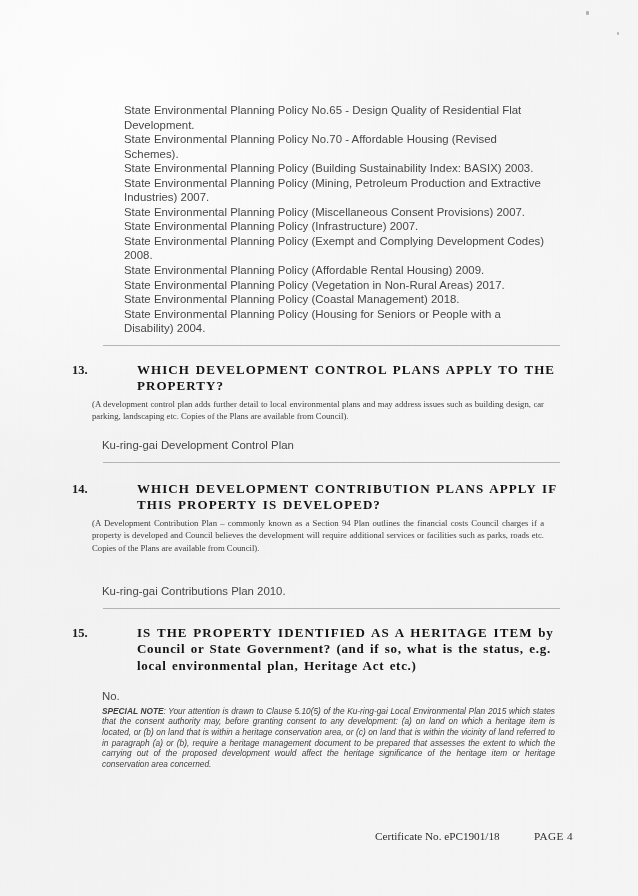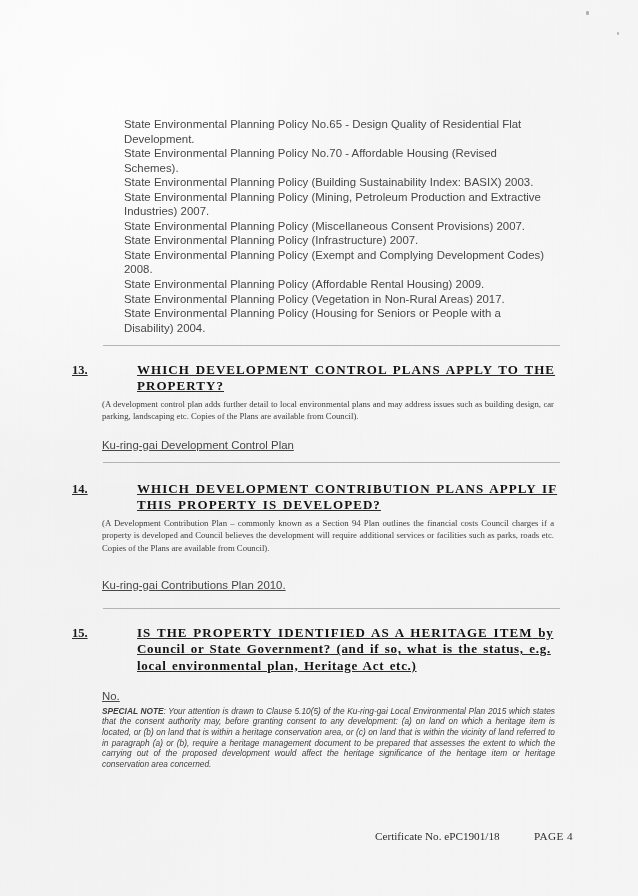--- a/index.html
+++ b/index.html
@@ -51,21 +51,21 @@
   #content {
     position: absolute;
     inset: 0;
     color: #2b2b2b;
   }
 
   
   .sepp-list {
     position: absolute;
     left: 124px;
-    top: 117px;
+    top: 103px;
     width: 428px;
     font-size: 11.4px;
     line-height: 14.55px;
     color: #474747;
     letter-spacing: 0.02px;
   }
   .sepp-list p {
     margin: 0;
   }
 
@@ -81,21 +81,20 @@
 
   
   .q {
     position: absolute;
     left: 72px;
     width: 498px;
   }
   .q-head {
     display: flex;
     align-items: flex-start;
-    text-decoration: underline;
   }
   .q-num {
     width: 30px;
     flex: 0 0 30px;
     font-family: "Liberation Serif", serif;
     font-weight: bold;
     font-size: 12.5px;
     line-height: 16.4px;
     color: #1d1d1d;
   }
@@ -107,36 +106,35 @@
     line-height: 16.4px;
     letter-spacing: 1.05px;
     color: #141414;
     word-spacing: 1.5px;
     margin-left: 35px;
   }
   .q-title .mixed {
     letter-spacing: 0.7px;
   }
   .q-note {
-    margin-left: 30px;
+    margin-left: 20px;
     margin-top: 3px;
     font-family: "Liberation Serif", serif;
     font-size: 8.7px;
     line-height: 12.6px;
     color: #3c3c3c;
     text-align: justify;
     width: 452px;
   }
   .q-answer {
     margin-left: 30px;
     font-family: "Liberation Sans", sans-serif;
     font-size: 11.4px;
     line-height: 14.6px;
     color: #474747;
-    text-decoration: underline;
   }
   .q-answer p { margin: 0; }
 
   
   .special-note {
     margin-left: 30px;
     margin-top: 2px;
     width: 453px;
     font-family: "Liberation Sans", sans-serif;
     font-style: italic;
@@ -188,20 +186,21 @@
     <div class="sepp-list">
       <p>State Environmental Planning Policy No.65 - Design Quality of Residential Flat Development.</p>
       <p>State Environmental Planning Policy No.70 - Affordable Housing (Revised Schemes).</p>
       <p>State Environmental Planning Policy (Building Sustainability Index: BASIX) 2003.</p>
       <p>State Environmental Planning Policy (Mining, Petroleum Production and Extractive Industries) 2007.</p>
       <p>State Environmental Planning Policy (Miscellaneous Consent Provisions) 2007.</p>
       <p>State Environmental Planning Policy (Infrastructure) 2007.</p>
       <p>State Environmental Planning Policy (Exempt and Complying Development Codes) 2008.</p>
       <p>State Environmental Planning Policy (Affordable Rental Housing) 2009.</p>
       <p>State Environmental Planning Policy (Vegetation in Non-Rural Areas) 2017.</p>
+      <p>State Environmental Planning Policy (Coastal Management) 2018.</p>
       <p>State Environmental Planning Policy (Housing for Seniors or People with a Disability) 2004.</p>
     </div>
 
     <div class="sep" style="top:345px;"></div>
 
     <div class="q" style="top:362px;">
       <div class="q-head">
         <div class="q-num">13.</div>
         <div class="q-title">WHICH DEVELOPMENT CONTROL PLANS APPLY TO THE PROPERTY?</div>
       </div>
@@ -212,21 +211,21 @@
     </div>
 
     <div class="sep" style="top:462px;"></div>
 
     <div class="q" style="top:481px;">
       <div class="q-head">
         <div class="q-num">14.</div>
         <div class="q-title">WHICH DEVELOPMENT CONTRIBUTION PLANS APPLY IF THIS PROPERTY IS DEVELOPED?</div>
       </div>
       <div class="q-note">(A Development Contribution Plan – commonly known as a Section 94 Plan outlines the financial costs Council charges if a property is developed and Council believes the development will require additional services or facilities such as parks, roads etc. Copies of the Plans are available from Council).</div>
-      <div class="q-answer" style="margin-top:23px;">
+      <div class="q-answer" style="margin-top:29px;">
         <p>Ku-ring-gai Contributions Plan 2010.</p>
       </div>
     </div>
 
     <div class="sep" style="top:608px;"></div>
 
     <div class="q" style="top:625px;">
       <div class="q-head">
         <div class="q-num">15.</div>
         <div class="q-title"><span>IS THE PROPERTY IDENTIFIED AS A HERITAGE ITEM</span> <span class="mixed">by Council or State Government? (and if so, what is the status, e.g. local environmental plan, Heritage Act etc.)</span></div>

